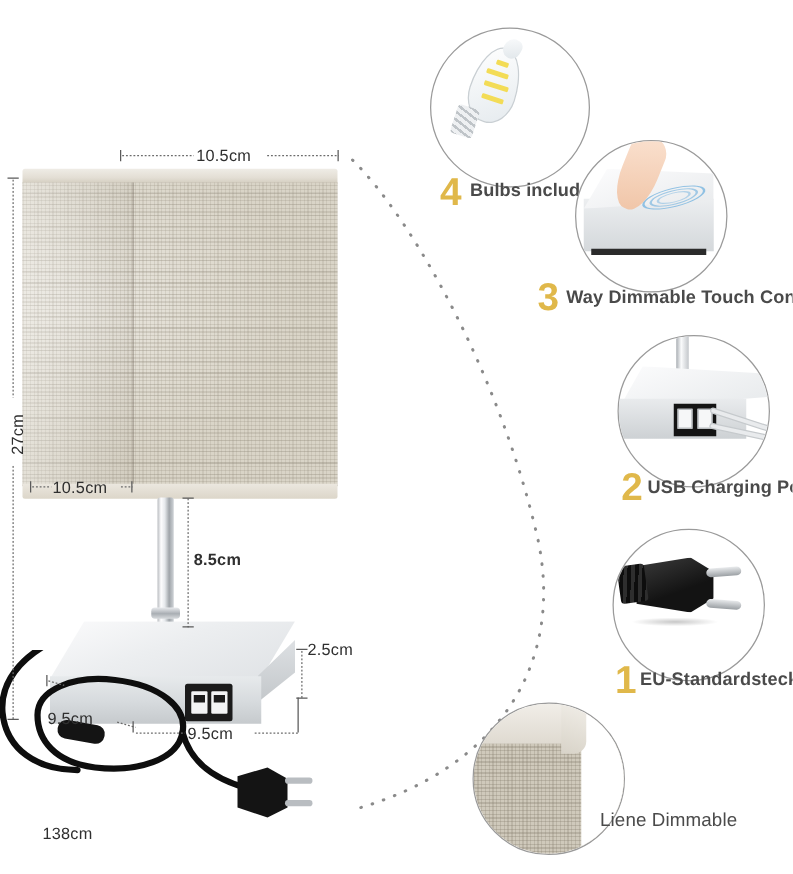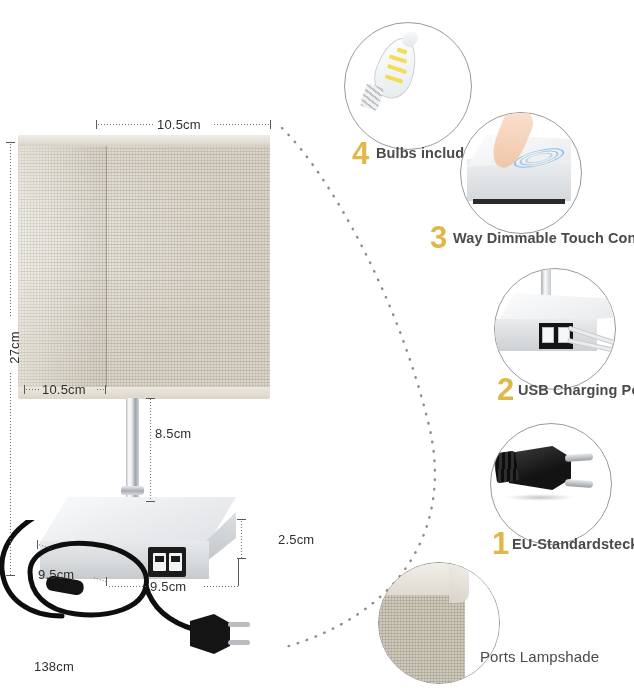--- a/index.html
+++ b/index.html
@@ -307,26 +307,26 @@
 
   <div class="cap-v" style="left:24px;top:385px;"></div>
   <div class="dot-h" style="left:25px;top:389px;width:16px;"></div>
   <div class="dim-text abs" style="left:42px;top:382px;">10.5cm</div>
   <div class="dot-h" style="left:96px;top:389px;width:10px;"></div>
   <div class="cap-v" style="left:105px;top:385px;"></div>
 
   <div class="dot-v" style="left:150px;top:398px;height:104px;"></div>
   <div class="cap-h" style="left:146px;top:398px;"></div>
   <div class="cap-h" style="left:146px;top:501px;"></div>
-  <div class="dim-text abs" style="left:155px;top:426px;">8.5cm</div>
+  <div class="dim-text abs" style="left:155px;top:440px;font-weight:bold;">8.5cm</div>
 
   <div class="cap-h" style="left:237px;top:519px;"></div>
   <div class="dot-v" style="left:241px;top:520px;height:39px;"></div>
   <div class="cap-h" style="left:237px;top:558px;"></div>
-  <div class="dim-text abs" style="left:246px;top:532px;margin-left:32px;">2.5cm</div>
+  <div class="dim-text abs" style="left:246px;top:512px;">2.5cm</div>
 
   <div class="cap-v" style="left:37px;top:540px;"></div>
   <div class="dot-h" style="left:38px;top:544px;width:14px;transform:rotate(16deg);transform-origin:left center;"></div>
   <div class="dim-text abs" style="left:38px;top:567px;">9.5cm</div>
   <div class="dot-h" style="left:93px;top:577px;width:16px;transform:rotate(16deg);transform-origin:left center;"></div>
   <div class="cap-v" style="left:106px;top:577px;"></div>
 
   <div class="dot-h" style="left:108px;top:586px;width:40px;"></div>
   <div class="dim-text abs" style="left:150px;top:579px;">9.5cm</div>
   <div class="dot-h" style="left:203px;top:586px;width:36px;"></div>
@@ -381,15 +381,15 @@
   </div>
   <div class="fnum" style="left:492px;top:528px;">1</div>
   <div class="flabel" style="left:512px;top:536px;">EU-Standardstecker</div>
 
   <div class="fcircle" style="left:378px;top:562px;width:122px;height:122px;">
     <div class="swatch-rim"></div>
     <div class="swatch-body"></div>
     <div class="abs" style="left:86px;top:0;width:36px;height:100%;background:#ffffff;"></div>
     <div class="abs" style="left:70px;top:0;width:20px;height:40px;background:linear-gradient(200deg,#f1eee8,#d8d3c8);border-radius:0 0 10px 0;"></div>
   </div>
-  <div class="flabel" style="left:480px;top:648px;font-weight:400;font-size:15px;">Ports Lampshade</div>
+  <div class="flabel" style="left:480px;top:648px;font-weight:400;font-size:15px;">Liene Dimmable</div>
 
 </div>
 
 </body></html>

